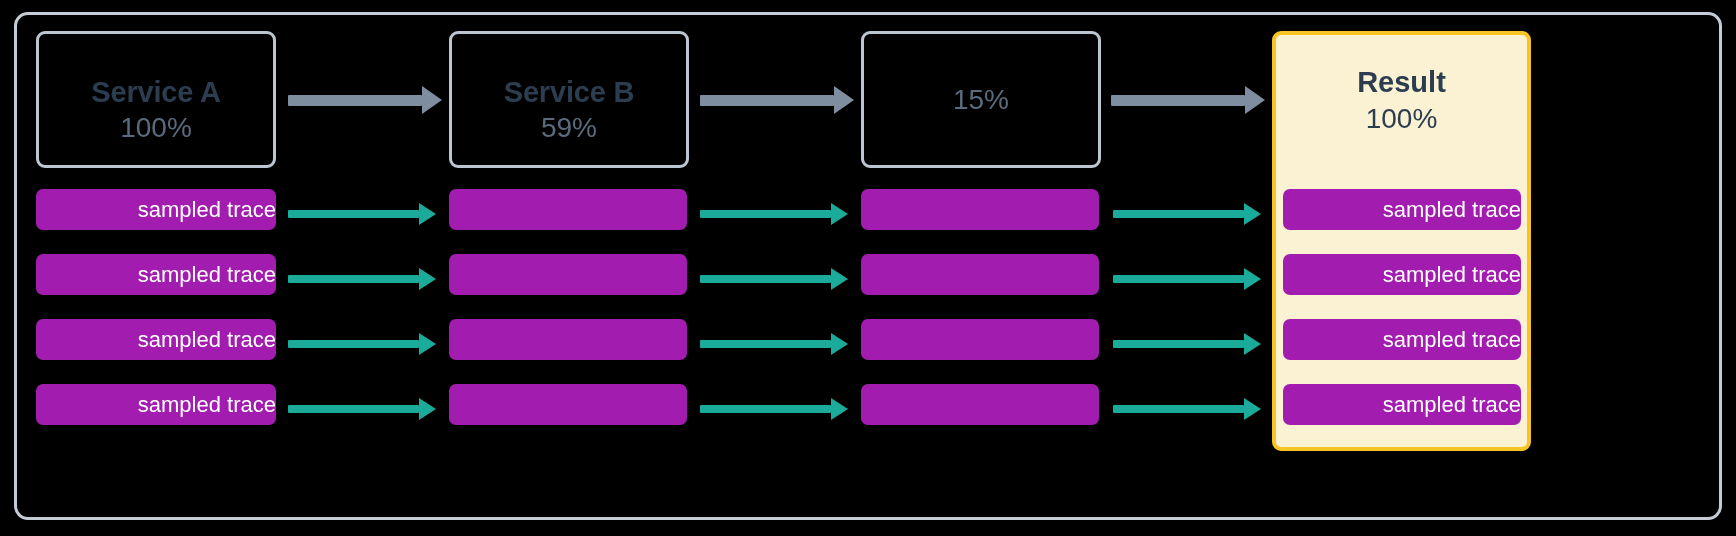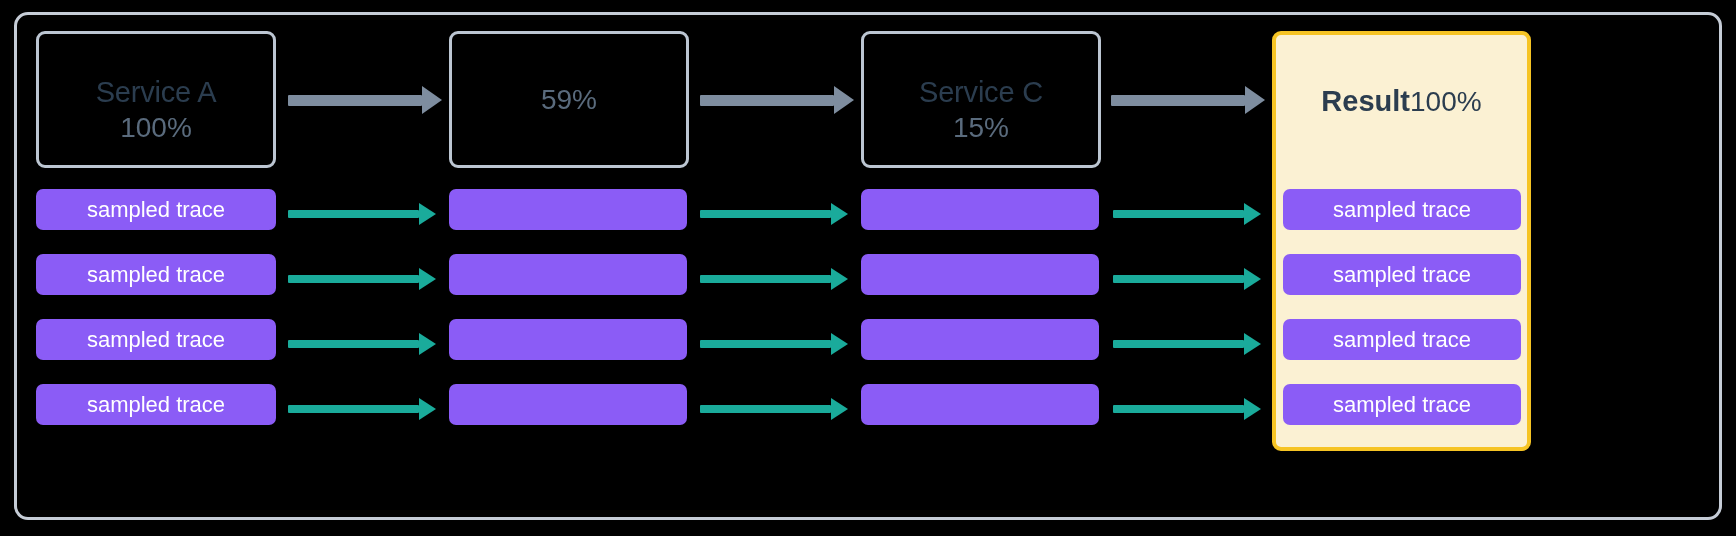--- a/index.html
+++ b/index.html
@@ -43,65 +43,65 @@
     border: 3px solid #bcc6d2;
     border-radius: 9px;
     background: #000000;
     display: flex;
     flex-direction: column;
     align-items: center;
     justify-content: center;
   }
   .svc-box .svc-name {
     font-size: 29px;
-    font-weight: normal;
+    font-weight: bold;
     color: #2b3d4f;
     letter-spacing: -0.2px;
     line-height: 1.15;
     margin-top: 24px;
   }
   .svc-box .svc-pct {
     font-size: 28px;
     font-weight: normal;
     color: #5a6b7d;
     line-height: 1.35;
   }
 
   
   .result-head {
     position: absolute;
     left: 1272px; top: 47px;
     width: 259px; height: 110px;
     display: flex;
-    flex-direction: row;
+    flex-direction: column;
     align-items: center;
     justify-content: center;
     pointer-events: none;
   }
   .result-head .svc-name {
     font-size: 29px;
     font-weight: bold;
     color: #2b3d4f;
     line-height: 1.15;
   }
   .result-head .svc-pct {
     font-size: 28px;
     color: #2b3d4f;
     line-height: 1.35;
   }
 
   
   .trace-bar {
     position: absolute;
     height: 41px;
-    background: #8b5cf6;
+    background: #a21caf;
     border-radius: 7px;
     display: flex;
     align-items: center;
-    justify-content: center;
+    justify-content: flex-end;
   }
   .trace-bar span {
     font-size: 22px;
     color: #ffffff;
     line-height: 1;
     white-space: nowrap;
   }
 
   
   .arrow {
@@ -136,25 +136,25 @@
   <div class="outer-frame"></div>
 
   <div class="result-panel"></div>
 
   <div class="svc-box" style="left:36px;">
     <div class="svc-name">Service A</div>
     <div class="svc-pct">100%</div>
   </div>
 
   <div class="svc-box" style="left:449px;">
+    <div class="svc-name">Service B</div>
     <div class="svc-pct">59%</div>
   </div>
 
   <div class="svc-box" style="left:861px;">
-    <div class="svc-name">Service C</div>
     <div class="svc-pct">15%</div>
   </div>
 
   <div class="result-head">
     <div class="svc-name">Result</div>
     <div class="svc-pct">100%</div>
   </div>
 
   <div class="arrow gray" style="left:288px; top:86px; width:154px;">
     <div class="shaft" style="width:134px;"></div>

